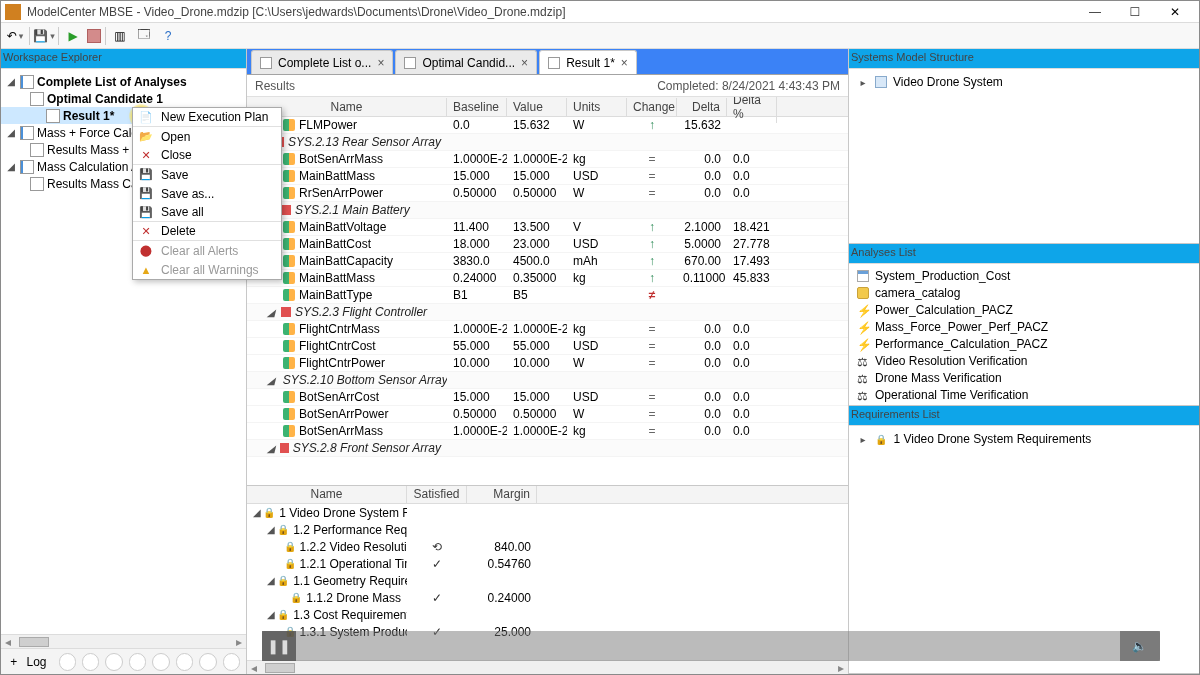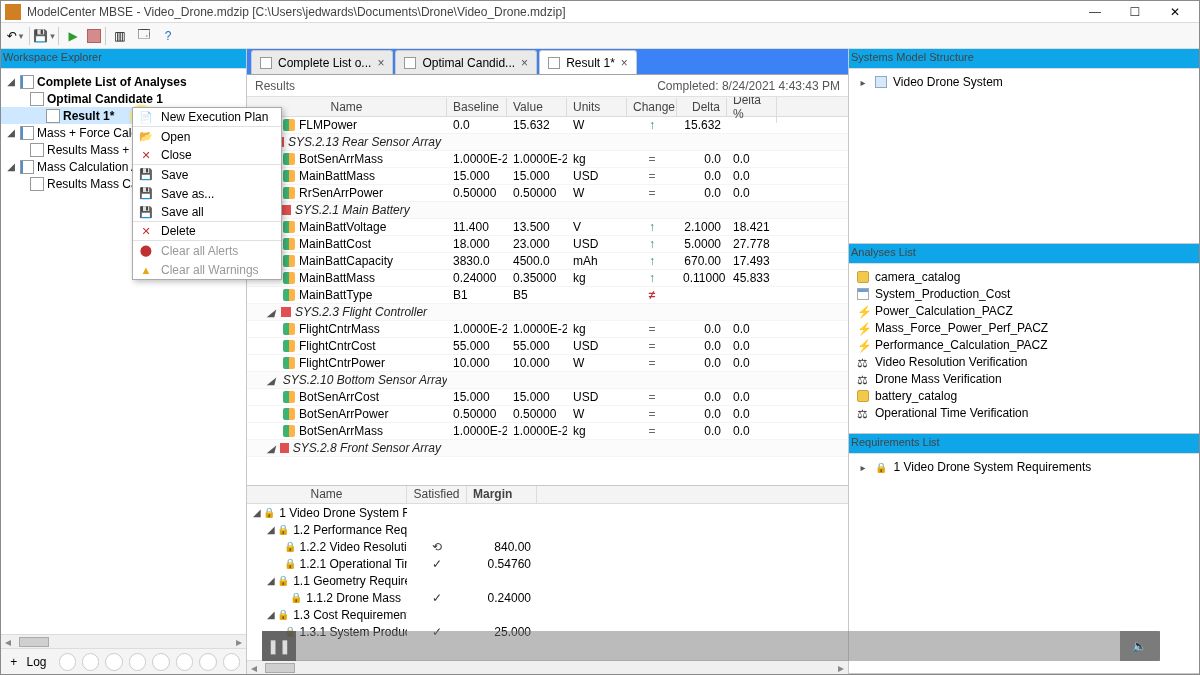--- a/index.html
+++ b/index.html
@@ -61,21 +61,21 @@
   .chg-eq { color:#666; }
   .chg-up { color:#2e8b57; font-weight:bold; }
   .chg-ne { color:#c03030; font-weight:bold; }
 
   .req-panel { height:175px; border-top:1px solid #c8c8c8; background:#fff; display:flex; flex-direction:column; }
   .req-head { height:18px; background:#f0f0f0; padding:1px 6px; color:#555; border-bottom:1px solid #dcdcdc; }
   .req-cols { height:18px; display:flex; background:#f4f4f4; border-bottom:1px solid #dcdcdc; }
   .req-cols > div { border-right:1px solid #dcdcdc; padding:1px 6px; color:#444; }
   .rc-name { width:160px; text-align:center; }
   .rc-sat { width:60px; text-align:center; }
-  .rc-mar { width:70px; text-align:left;font-weight:bold; }
+  .rc-mar { width:70px; text-align:right; }
   .req-row { height:17px; display:flex; align-items:center; }
   .req-row > div { padding:0 6px; }
   .rq-name { width:160px; display:flex; align-items:center; gap:3px; white-space:nowrap; overflow:hidden; }
   .rq-sat { width:60px; text-align:center; color:#333; }
   .rq-mar { width:70px; text-align:right; }
   .lock { font-size:10px; color:#555; }
 
   .right-pane { width:350px; display:flex; flex-direction:column; background:#fff; }
   .right-section { border-bottom:1px solid #c8c8c8; background:#fff; display:flex; flex-direction:column; }
   .right-section .body-area { padding:4px 8px; overflow:auto; }
@@ -612,54 +612,50 @@
       <div class="right-section" style="height:195px">
         <div class="pane-header">Systems Model Structure</div>
         <div class="body-area">
           <div class="sms-row">
               <span class="tw">▸</span>
               <span class="sms-cube"></span>
               <span>Video Drone System</span>
             </div>
         </div>
       </div>
-      <div class="right-section" style="height:190px">
+      <div class="right-section" style="height:162px">
         <div class="pane-header">Analyses List</div>
         <div class="body-area" id="analyses-body">
             <div class="al-row">
+              <span class="alicon doc"></span>
+              <span>System_Production_Cost</span>
+            </div>
+            <div class="al-row">
               <span class="alicon db"></span>
               <span>camera_catalog</span>
-            </div>
-            <div class="al-row">
-              <span class="alicon doc"></span>
-              <span>System_Production_Cost</span>
             </div>
             <div class="al-row">
               <span class="alicon bolt">⚡</span>
               <span>Power_Calculation_PACZ</span>
             </div>
             <div class="al-row">
               <span class="alicon bolt">⚡</span>
               <span>Mass_Force_Power_Perf_PACZ</span>
             </div>
             <div class="al-row">
               <span class="alicon bolt">⚡</span>
               <span>Performance_Calculation_PACZ</span>
             </div>
             <div class="al-row">
               <span class="alicon scale">⚖</span>
               <span>Video Resolution Verification</span>
             </div>
             <div class="al-row">
               <span class="alicon scale">⚖</span>
               <span>Drone Mass Verification</span>
-            </div>
-            <div class="al-row">
-              <span class="alicon db"></span>
-              <span>battery_catalog</span>
             </div>
             <div class="al-row">
               <span class="alicon scale">⚖</span>
               <span>Operational Time Verification</span>
             </div>
           </div>
       </div>
       <div class="right-section" style="flex:1">
         <div class="pane-header">Requirements List</div>
         <div class="body-area">

